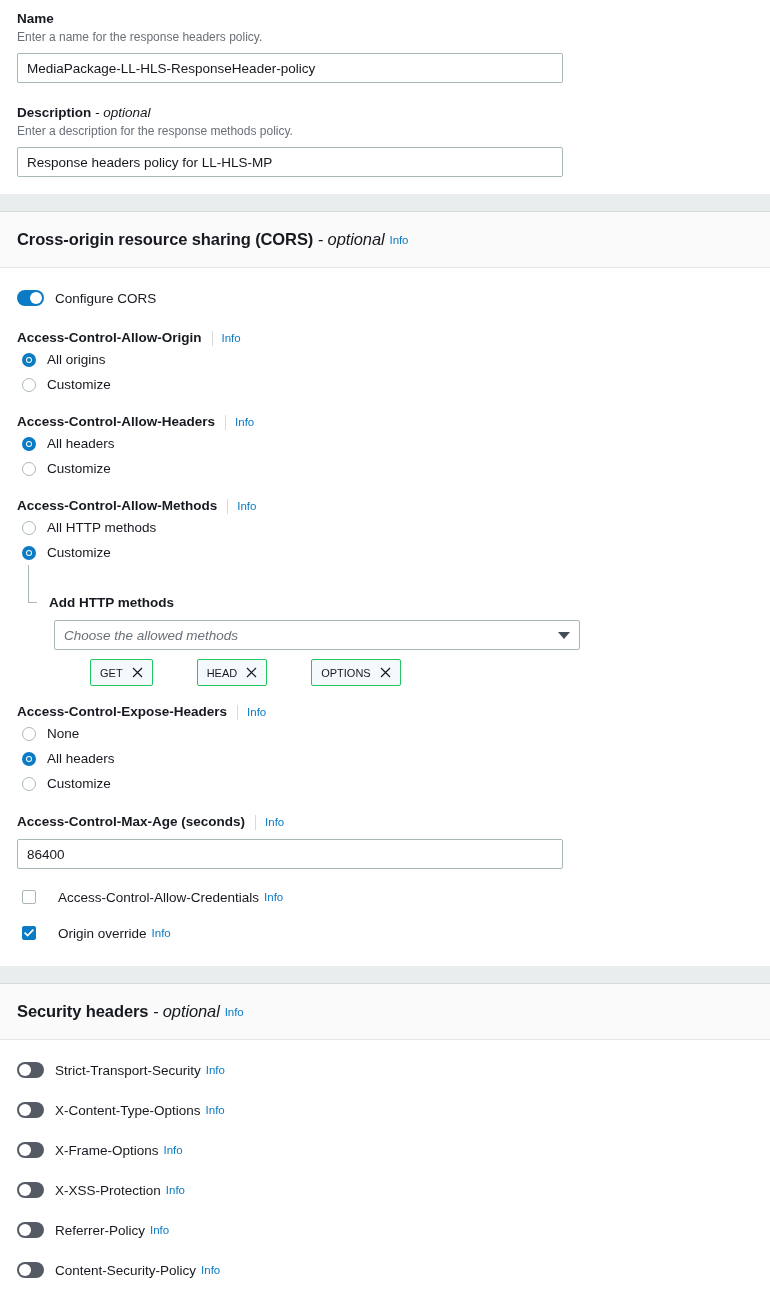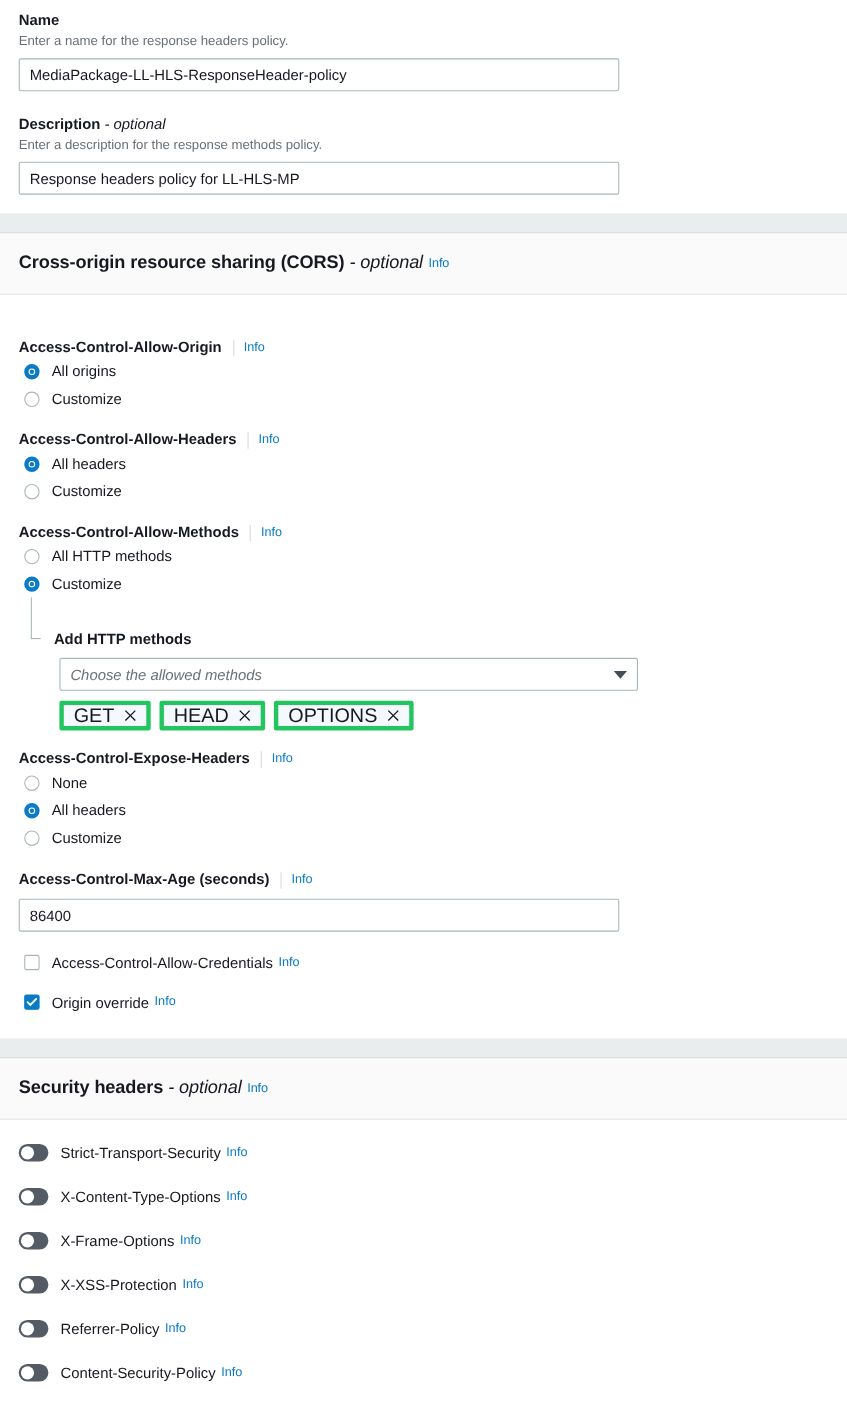--- a/index.html
+++ b/index.html
@@ -188,21 +188,21 @@
     border: 1px solid #aab7b8;
     background: #fff;
   }
   .checkbox.on {
     background: #0a7bc4;
     border: 1px solid #0a7bc4;
   }
   .checkbox.on svg { position: absolute; left: 1px; top: 1px; }
   .check-label {
     font-size: 13.5px;
-    margin-left: 11px;
+    margin-left: 22px;
     color: #16191f;
   }
 
   
   .nested {
     position: relative;
     margin-left: 11px;
     padding-left: 21px;
     padding-top: 10px;
   }
@@ -257,29 +257,30 @@
   }
 
   .chips {
     display: flex;
     gap: 8px;
     margin-top: 9px;
     margin-left: 5px;
   }
   .chip {
     height: 27px;
-    border: 4px solid #22c55e;
+    border: 1px solid #22c55e;
     border-radius: 2px;
     background: #f4f9fd;
     display: flex;
     align-items: center;
     padding: 0 9px;
-    font-size: 18px;
+    font-size: 11px;
     color: #16191f;
     cursor: default;
+    margin-left: 36px;
   }
   .chip .x {
     margin-left: 9px;
     display: inline-flex;
     cursor: pointer;
   }
 </style>
 </head>
 <body>
 
@@ -309,20 +310,26 @@
 <div class="band-gap" style="margin-top:17px;"></div>
 <div class="section-band">
   <div class="section-title">
     <span>Cross-origin resource sharing (CORS)</span>
     <span class="opt">- optional</span><a class="info">Info</a>
   </div>
 </div>
 
 <div class="pad" style="padding-top:19px;">
 
+  <div class="toggle-row">
+    <div class="toggle on">
+        <div class="knob"></div>
+      </div>
+    <div class="toggle-label">Configure CORS</div>
+  </div>
 
   <div style="margin-top:20px;">
     <div class="label-row">
       <span>Access-Control-Allow-Origin</span>
       <span class="divider-pipe"></span>
       <a class="info">Info</a>
     </div>
     <div class="radio-row">
       <div class="radio on"></div>
       <span class="radio-label">All origins</span>

